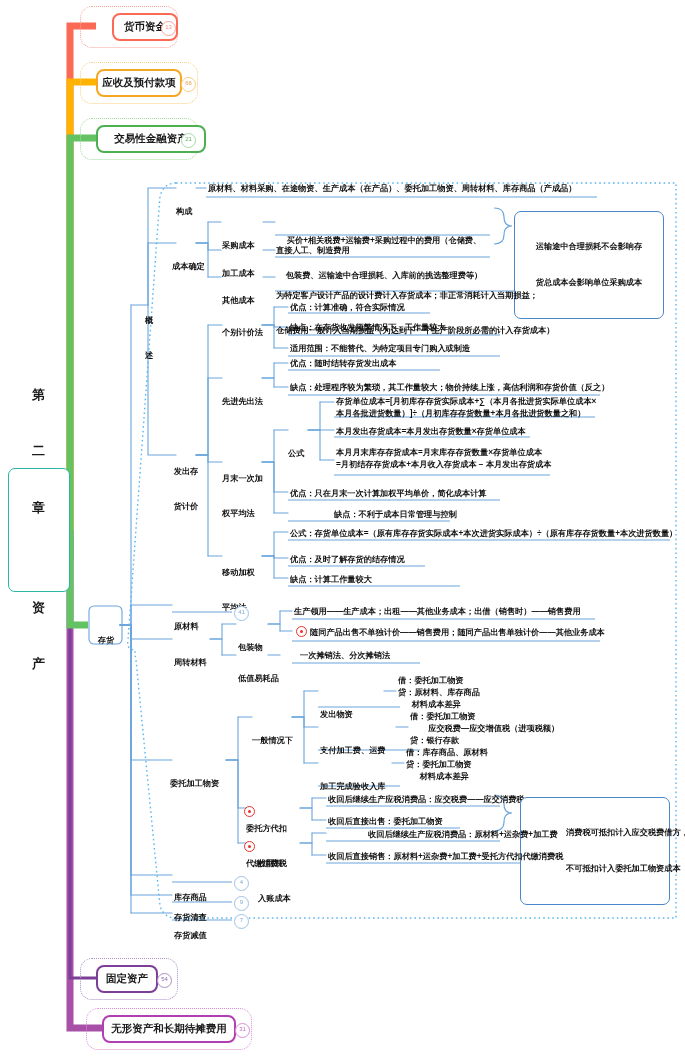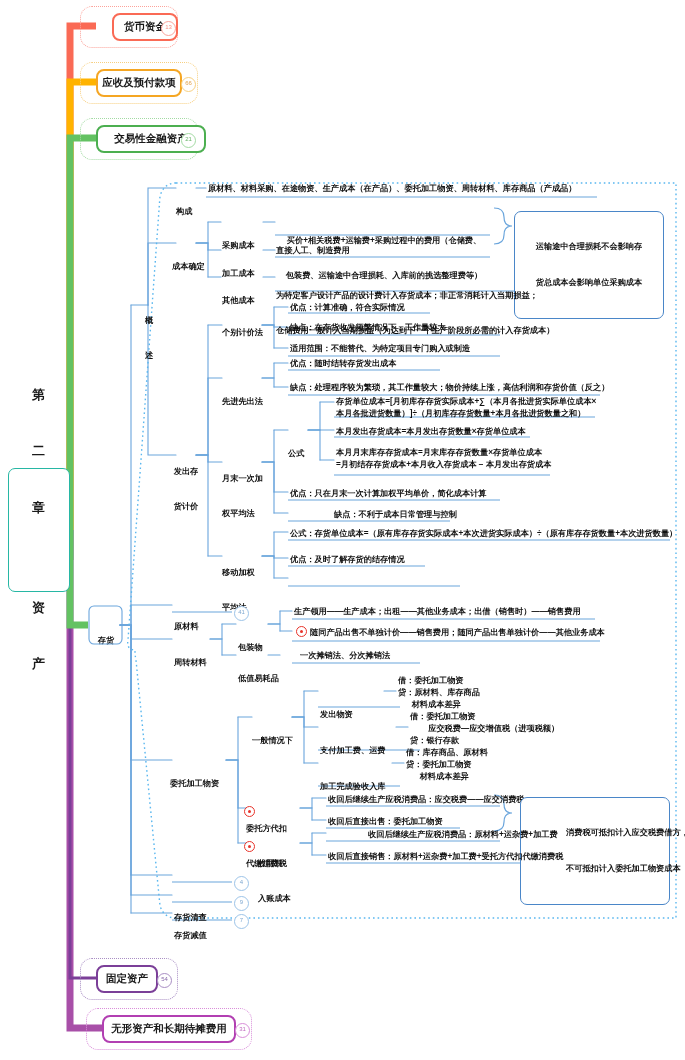--- a/index.html
+++ b/index.html
@@ -365,20 +365,21 @@
 =月初结存存货成本+本月收入存货成本 − 本月发出存货成本</div>
   <div class="node txt" style="left:290px;top:488px;width:340px;">优点：只在月末一次计算加权平均单价，简化成本计算</div>
   <div class="node txt" style="left:290px;top:509px;width:340px;margin-left:44px;">缺点：不利于成本日常管理与控制</div>
 
   <div class="node lbl" style="left:222px;top:544px;width:46px;">
     <div>移动加权</div>
     <div>平均法</div>
   </div>
   <div class="node txt" style="left:290px;top:528px;width:400px;">公式：存货单位成本=（原有库存存货实际成本+本次进货实际成本）÷（原有库存存货数量+本次进货数量）</div>
   <div class="node txt" style="left:290px;top:554px;width:340px;">优点：及时了解存货的结存情况</div>
+  <div class="node txt" style="left:290px;top:574px;width:340px;">缺点：计算工作量较大</div>
 
   <div class="node lbl" style="left:174px;top:598px;width:44px;">
     <div>原材料</div>
   </div>
   <div class="badge" style="left:234px;top:606px;border-color:#9dc4e8;color:#7fa8d0;">41</div>
 
   <div class="node lbl" style="left:174px;top:634px;width:50px;">
     <div>周转材料</div>
   </div>
 
@@ -435,20 +436,23 @@
   </div>
 
   <div class="reddot" style="left:244px;top:841px;"></div>
   <div class="node lbl" style="left:258px;top:835px;width:52px;">
     <div>收回后</div>
     <div>入账成本</div>
   </div>
   <div class="node txt" style="left:328px;top:829px;width:340px;margin-left:40px;">收回后继续生产应税消费品：原材料+运杂费+加工费</div>
   <div class="node txt" style="left:328px;top:851px;width:340px;">收回后直接销售：原材料+运杂费+加工费+受托方代扣代缴消费税</div>
 
+  <div class="node lbl" style="left:174px;top:869px;width:56px;">
+    <div>库存商品</div>
+  </div>
   <div class="badge" style="left:234px;top:876px;border-color:#9dc4e8;color:#7fa8d0;">4</div>
 
   <div class="node lbl" style="left:174px;top:889px;width:56px;">
     <div>存货清查</div>
   </div>
   <div class="badge" style="left:234px;top:896px;border-color:#9dc4e8;color:#7fa8d0;">9</div>
 
   <div class="node lbl" style="left:174px;top:907px;width:56px;">
     <div>存货减值</div>
   </div>

